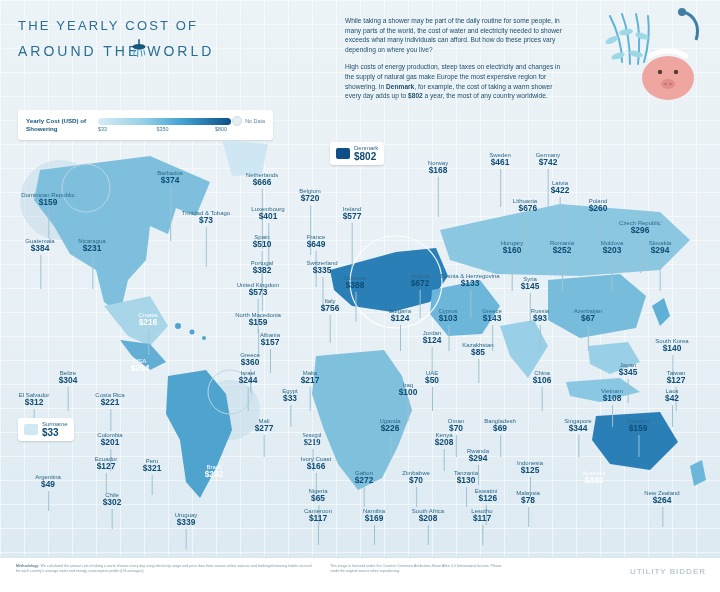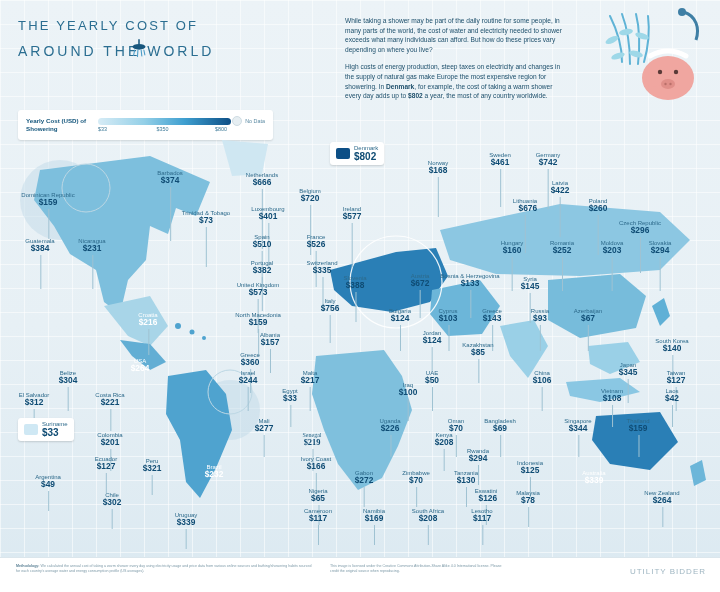--- a/index.html
+++ b/index.html
@@ -323,21 +323,21 @@
           <span class="v">$231</span>
           <span class="leader" style="top: 17px; height: 34px;"></span>
         </div>
         <div class="lbl" style="left: 262px; top: 104px;">
           <span class="n">Spain</span>
           <span class="v">$510</span>
           <span class="leader" style="top: 17px; height: 40px;"></span>
         </div>
         <div class="lbl" style="left: 316px; top: 104px;">
           <span class="n">France</span>
-          <span class="v">$526</span>
+          <span class="v">$649</span>
           <span class="leader" style="top: 17px; height: 36px;"></span>
         </div>
         <div class="lbl" style="left: 512px; top: 110px;">
           <span class="n">Hungary</span>
           <span class="v">$160</span>
           <span class="leader" style="top: 17px; height: 34px;"></span>
         </div>
         <div class="lbl" style="left: 562px; top: 110px;">
           <span class="n">Romania</span>
           <span class="v">$252</span>

